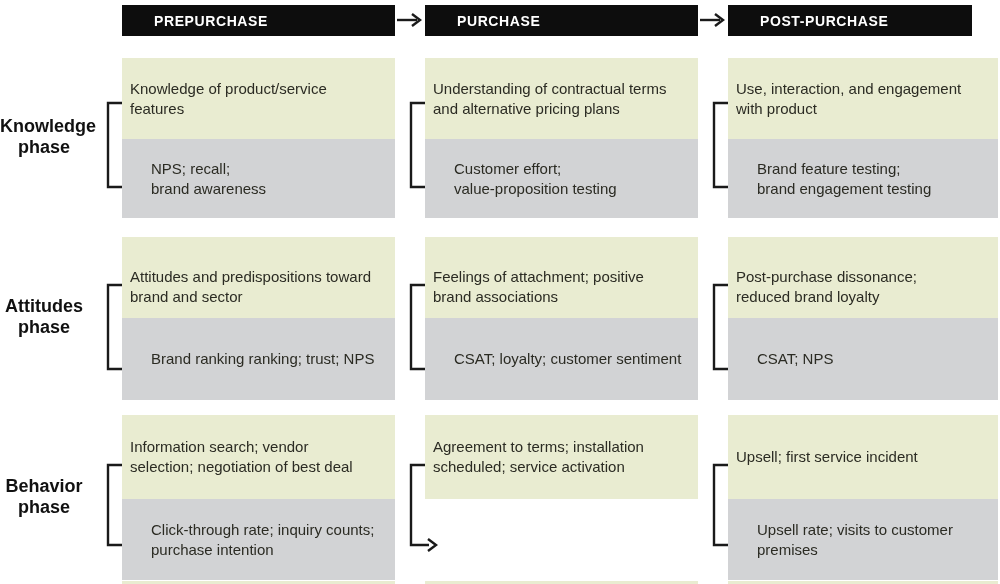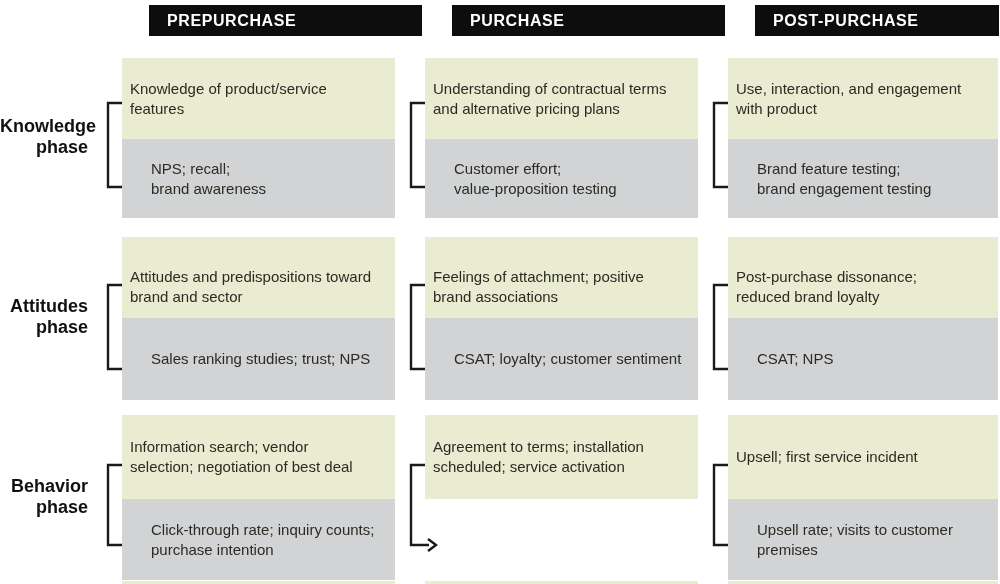--- a/index.html
+++ b/index.html
@@ -9,37 +9,37 @@
   }
   
   .c1 { left:122px; width:273px; }
   .c2 { left:425px; width:273px; }
   .c3 { left:728px; width:270px; }
   .hdr.c3 { width:244px; }
   
   .hdr {
     position:absolute; top:5px; height:31px; box-sizing:border-box;
     background:var(--header-bg,#0d0d0d); color:var(--header-text,#ffffff);
-    font-weight:bold; font-size:16px; letter-spacing:0.6px;
-    display:flex; align-items:center; padding-left:18px;margin-left:27px;
+    font-weight:bold; font-size:14px; letter-spacing:0.6px;
+    display:flex; align-items:center; padding-left:32px;
   }
   
   .cell {
     position:absolute; box-sizing:border-box; display:flex; align-items:center;
     font-size:15px; line-height:20px; color:var(--text,#2b2b23);
     white-space:pre-line; text-align:left;
   }
   .green { background:var(--stage-bg,#e9ecd1); padding-left:8px; padding-right:8px; }
   .gray  { background:var(--metrics-bg,#d2d3d5); padding-left:29px; }
   .r1g{top:58px;height:81px}  .r1m{top:139px;height:79px}
   .r2g{top:237px;height:99px} .r2m{top:318px;height:82px}
   .r3g{top:415px;height:84px} .r3m{top:499px;height:81px}
   
   .rowlabel {
-    position:absolute; left:0; width:88px; text-align:right;
+    position:absolute; left:0; width:88px; text-align:center;
     font-weight:bold; font-size:18px; line-height:21px; color:#111111;
     white-space:pre-line;
   }
   .rl1{top:116px} .rl2{top:296px} .rl3{top:476px}
   
   .sliver { position:absolute; top:581px; height:3px; background:var(--stage-bg,#e9ecd1); }
   
   svg.overlay { position:absolute; left:0; top:0; pointer-events:none; }
   svg.overlay path { stroke:var(--arrow,#1a1a1a); stroke-width:2.4; fill:none; stroke-linejoin:miter; stroke-linecap:butt; }
 </style>
@@ -96,21 +96,21 @@
 value-proposition testing</div>
   <div class="cell green c2 r1g">Understanding of contractual terms
 and alternative pricing plans</div>
   <div class="cell green c3 r1g">Use, interaction, and engagement
 with product</div>
   <div class="cell gray  c3 r1m">Brand feature testing;
 brand engagement testing</div>
 
   <div class="cell green c1 r2g">Attitudes and predispositions toward
 brand and sector</div>
-  <div class="cell gray  c1 r2m">Sales ranking studies; trust; NPS</div>
+  <div class="cell gray  c1 r2m">Brand ranking ranking; trust; NPS</div>
   <div class="cell green c2 r2g">Feelings of attachment; positive
 brand associations</div>
   <div class="cell gray  c2 r2m">CSAT; loyalty; customer sentiment</div>
   <div class="cell green c3 r2g">Post-purchase dissonance;
 reduced brand loyalty</div>
   <div class="cell gray  c3 r2m">CSAT; NPS</div>
 
   <div class="cell green c1 r3g">Information search; vendor
 selection; negotiation of best deal</div>
   <div class="cell gray  c1 r3m">Click-through rate; inquiry counts;

